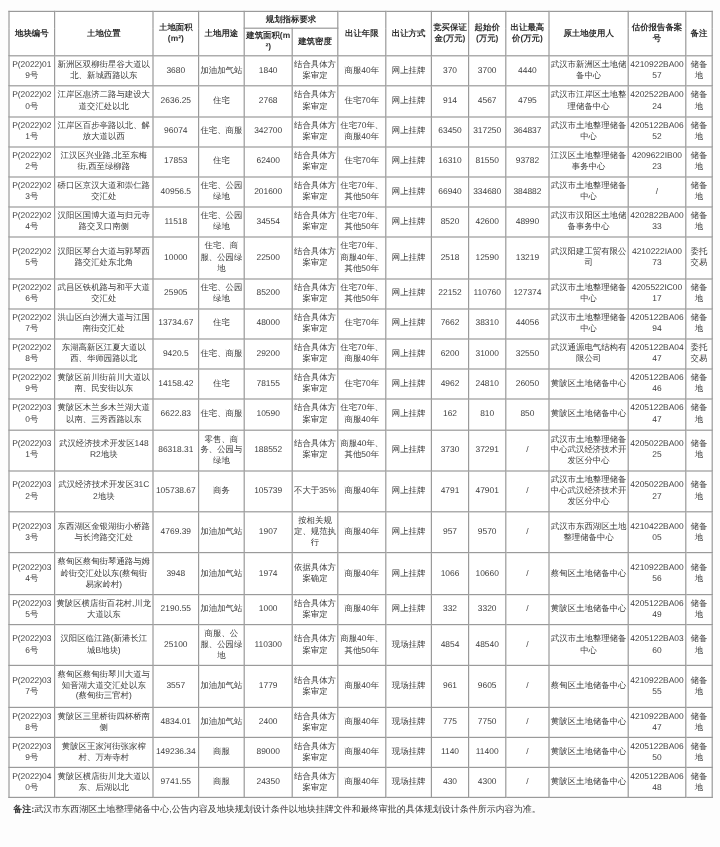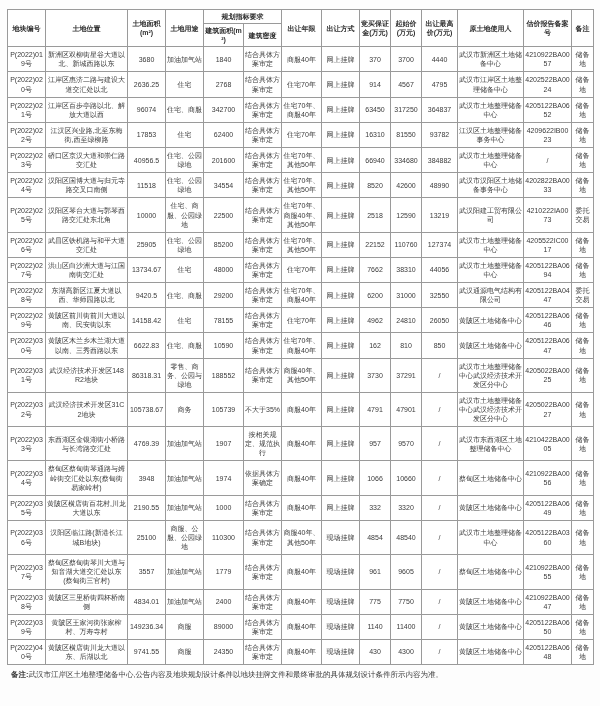--- a/index.html
+++ b/index.html
@@ -428,15 +428,15 @@
           <td class="col-deposit">430</td>
           <td class="col-start-price">4300</td>
           <td class="col-max-price">/</td>
           <td class="col-original-user">黄陂区土地储备中心</td>
           <td class="col-report">4205122BA0648</td>
           <td class="col-remark">储备地</td>
         </tr>
       </tbody>
   </table>
   <div class="footnote">
-    <b>备注:</b><span>武汉市江岸区土地整理储备中心,公告内容及地块规划设计条件以地块挂牌文件和最终审批的具体规划设计条件所示内容为准。</span>
+    <b>备注:</b><span>武汉市东西湖区土地整理储备中心,公告内容及地块规划设计条件以地块挂牌文件和最终审批的具体规划设计条件所示内容为准。</span>
   </div>
 </div>
 
 </body></html>

